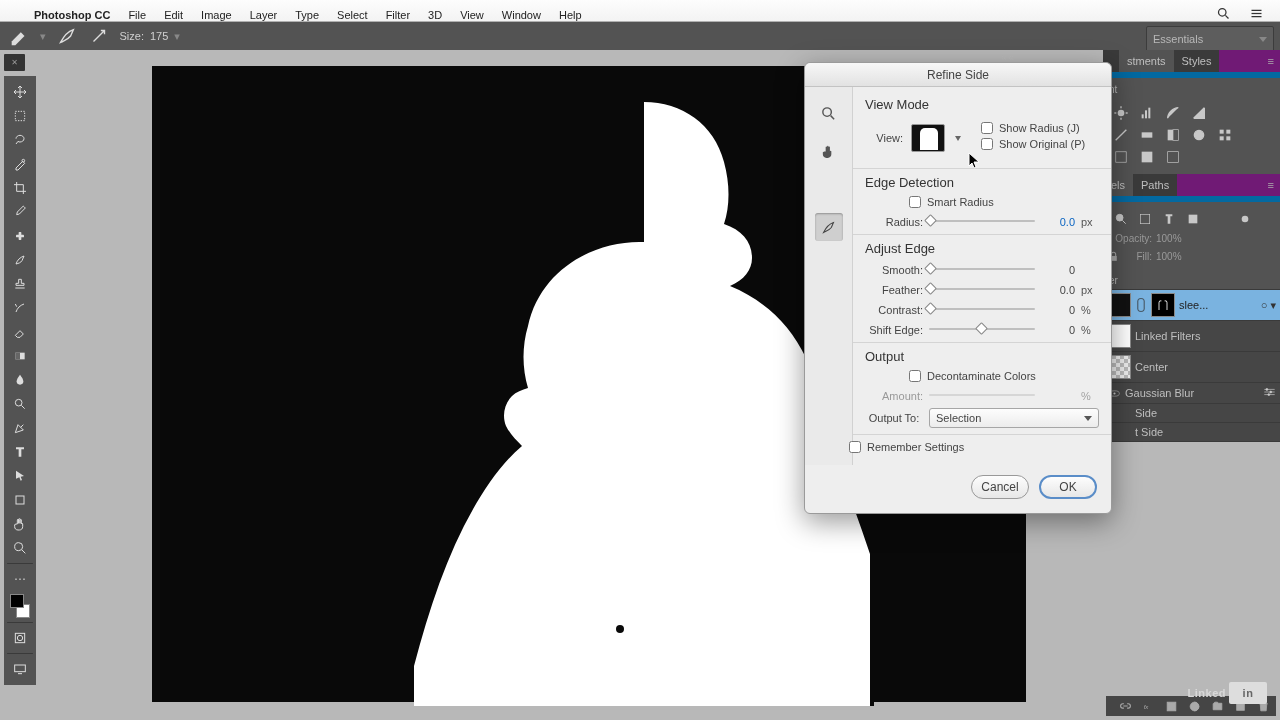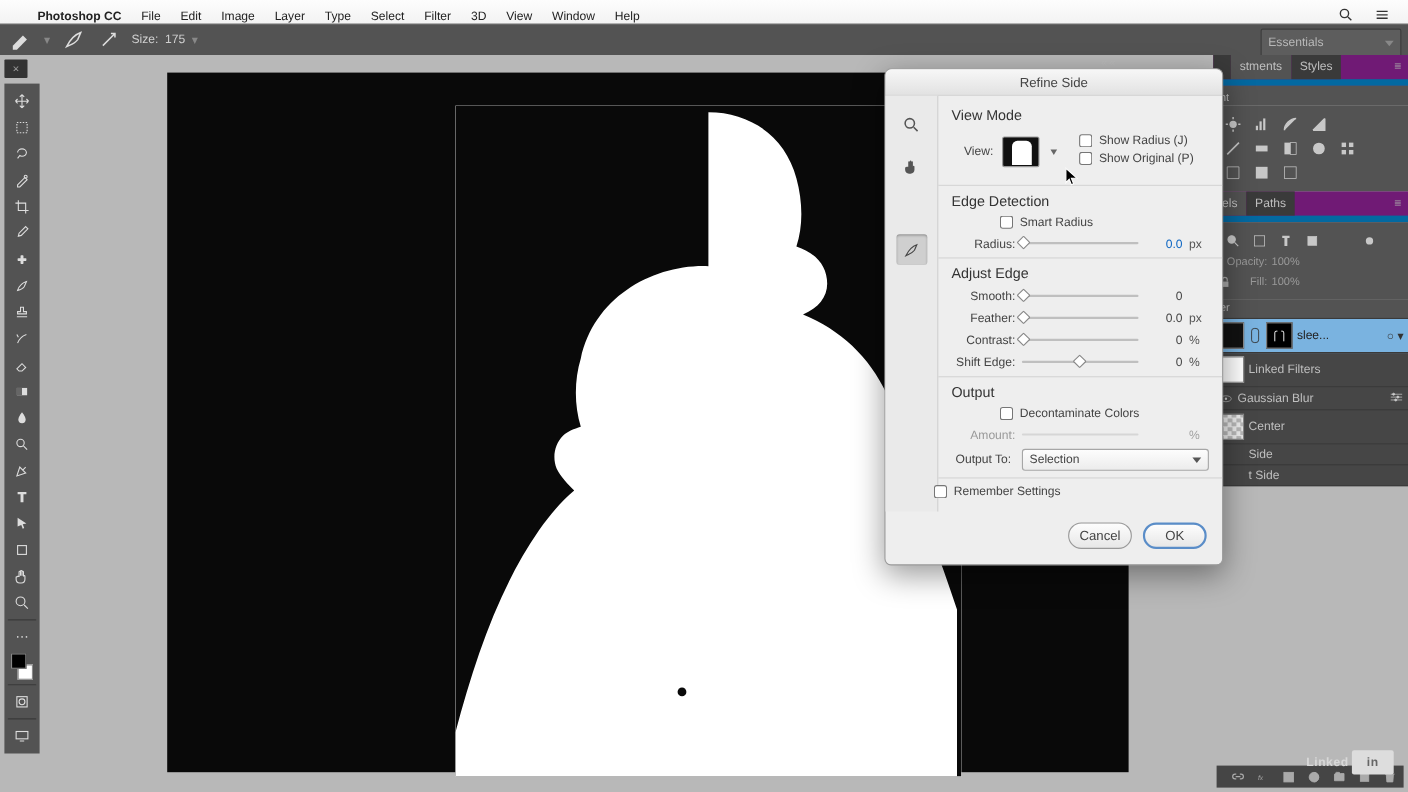--- a/index.html
+++ b/index.html
@@ -396,39 +396,39 @@
             <span style="color:#fff;font-size:8px">⎧ ⎫</span>
           </div>
         <span>slee...</span>
         <span style="margin-left:auto;color:#333">○ ▾</span>
       </div>
       <div class="layer-row">
         <div class="layer-thumb" style="background:#fff"></div>
         <span>Linked Filters</span>
       </div>
       <div class="layer-row">
+        <div class="layer-thumb" style="background:repeating-conic-gradient(#bbb 0 25%,#eee 0 50%) 0/8px 8px"></div>
+        <span>Center</span>
+      </div>
+      <div class="layer-row">
         <span class="eye">
             <svg width="13" height="13" viewBox="0 0 24 24" fill="#ccc">
               <ellipse cx="12" cy="12" rx="9" ry="5" fill="none" stroke="#ccc"></ellipse>
               <circle cx="12" cy="12" r="2"></circle>
             </svg>
           </span>
         <span>Gaussian Blur</span>
         <span style="margin-left:auto"><svg width="13" height="10" viewBox="0 0 20 14" fill="none" stroke="#ccc">
               <line x1="2" y1="3" x2="18" y2="3"></line>
               <line x1="2" y1="7" x2="18" y2="7"></line>
               <line x1="2" y1="11" x2="18" y2="11"></line>
               <circle cx="6" cy="3" r="1.5" fill="#ccc"></circle>
               <circle cx="12" cy="7" r="1.5" fill="#ccc"></circle>
               <circle cx="9" cy="11" r="1.5" fill="#ccc"></circle>
             </svg></span>
-      </div>
-      <div class="layer-row">
-        <div class="layer-thumb" style="background:repeating-conic-gradient(#bbb 0 25%,#eee 0 50%) 0/8px 8px"></div>
-        <span>Center</span>
       </div>
       <div class="layer-row">
         <span style="width:24px"></span>
           <span>Side</span>
       </div>
       <div class="layer-row">
         <span style="width:24px"></span>
           <span>t Side</span>
       </div>
     </div>

